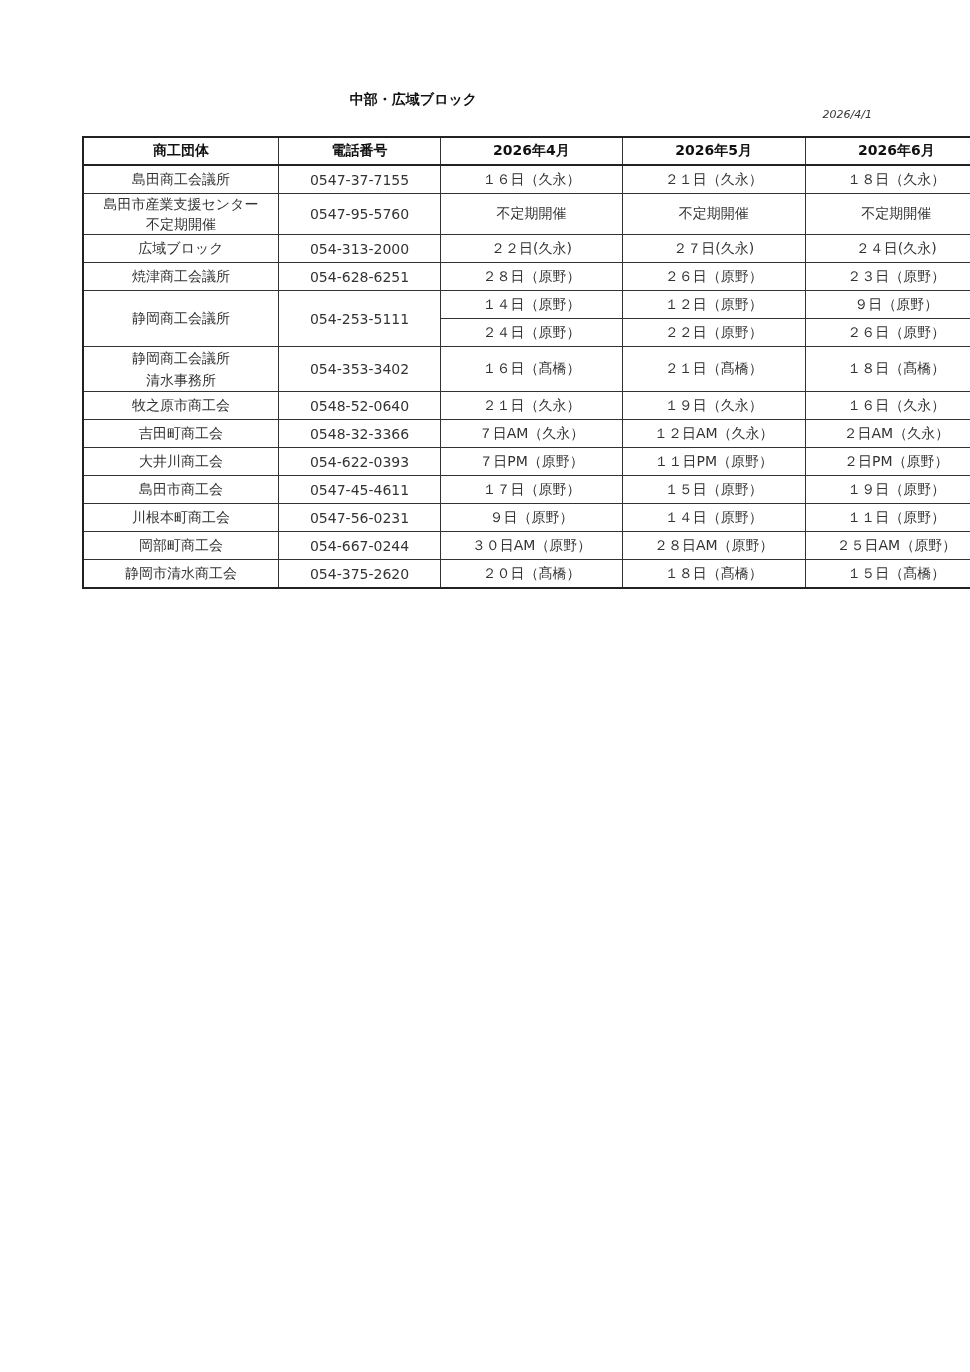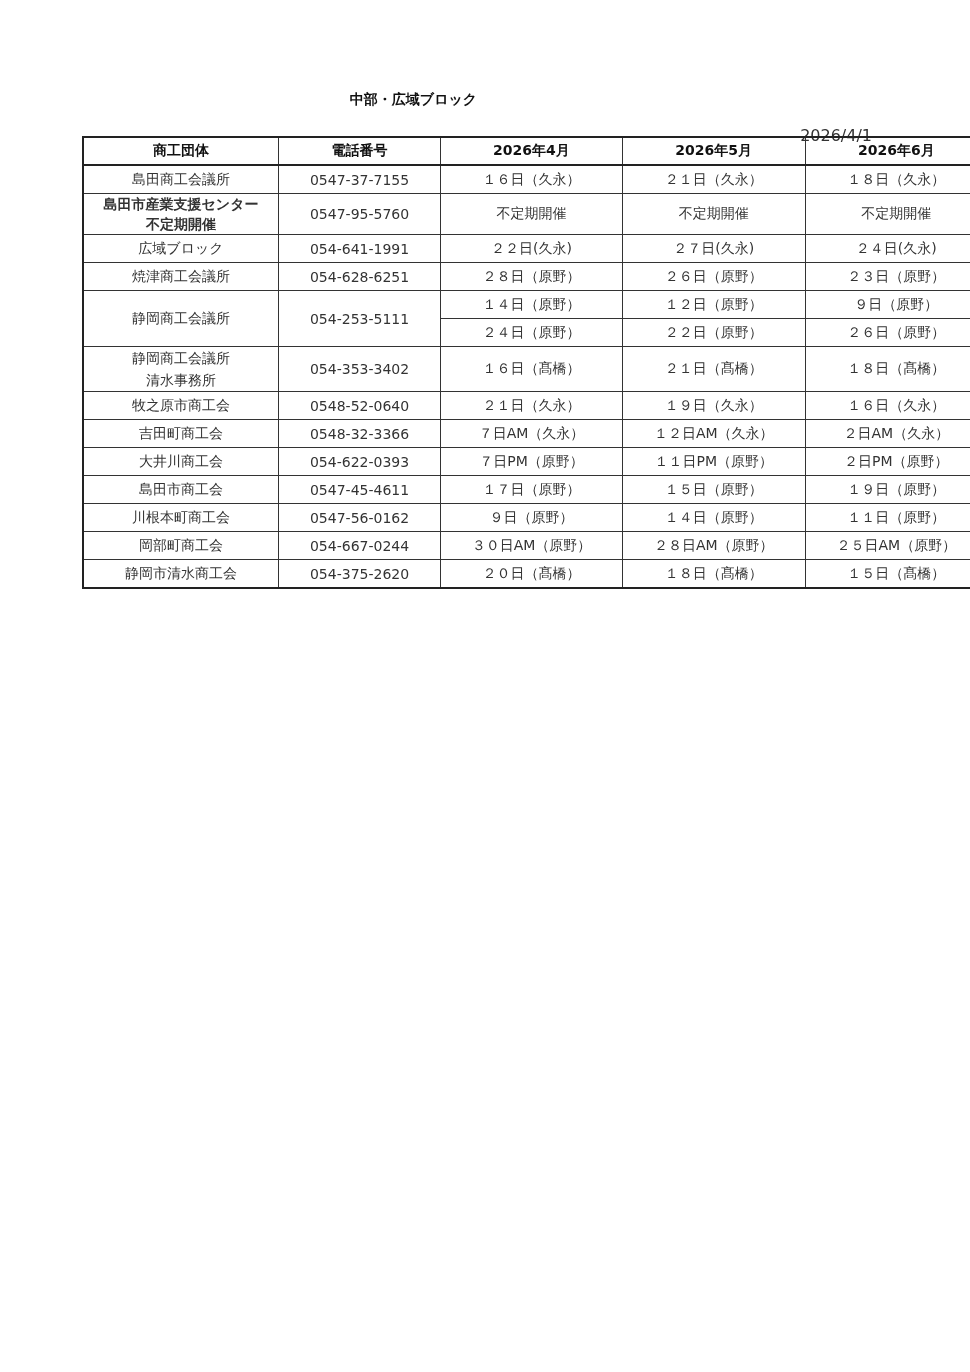--- a/index.html
+++ b/index.html
@@ -1,23 +1,23 @@
 <!DOCTYPE html>
 <html><head>
 <meta charset="utf-8">
 <style>
   html, body { margin:0; padding:0; background:#ffffff; }
   body { width:970px; height:1372px; position:relative; font-family:"DejaVu Sans","Liberation Sans",sans-serif; color:#222; }
   .title { position:absolute; top:91px; left:0; width:827px; text-align:center; font-size:14px; font-weight:bold; color:#111; }
-  .date { position:absolute; top:126px; right:98px; font-size:16px; color:#333; }
+  .date { position:absolute; top:108px; right:98px; font-size:11px; color:#333;font-style:italic; }
   table.sched { position:absolute; top:136px; left:82px; width:907px; border-collapse:collapse; border:2px solid #222; table-layout:fixed; }
   table.sched th, table.sched td { border:1px solid #333; text-align:center; vertical-align:middle; padding:0; font-size:14px; color:#333; white-space:nowrap; overflow:hidden; }
   table.sched th { height:26px; font-weight:bold; color:#111; font-size:14px; border-bottom:2px solid #222; }
   table.sched td { height:27px; }
-  td.org-small { font-size:12px; line-height:20px;font-weight:bold; }
+  td.org-small { font-size:12px; line-height:20px; }
   td.tall { height:41px; line-height:20px; }
   td.tall2 { height:54px; line-height:22px; }
   .c1 { width:170px; } .c2 { width:141px; } .c3 { width:158px; } .c4 { width:159px; } .c5 { width:159px; }
 </style>
 </head>
 <body>
 
 <div class="title">中部・広域ブロック</div>
 <div class="date">2026/4/1</div>
 
@@ -51,21 +51,21 @@
         <div>島田市産業支援センター</div>
         <div>不定期開催</div>
       </td>
       <td>0547-95-5760</td>
       <td>不定期開催</td>
       <td>不定期開催</td>
       <td>不定期開催</td>
     </tr>
     <tr>
       <td>広域ブロック</td>
-      <td>054-641-1991</td>
+      <td>054-313-2000</td>
       <td>２２日(久永)</td>
       <td>２７日(久永)</td>
       <td>２４日(久永)</td>
     </tr>
     <tr>
       <td>焼津商工会議所</td>
       <td>054-628-6251</td>
       <td>２８日（原野）</td>
       <td>２６日（原野）</td>
       <td>２３日（原野）</td>
@@ -115,21 +115,21 @@
     </tr>
     <tr>
       <td>島田市商工会</td>
       <td>0547-45-4611</td>
       <td>１７日（原野）</td>
       <td>１５日（原野）</td>
       <td>１９日（原野）</td>
     </tr>
     <tr>
       <td>川根本町商工会</td>
-      <td>0547-56-0162</td>
+      <td>0547-56-0231</td>
       <td>９日（原野）</td>
       <td>１４日（原野）</td>
       <td>１１日（原野）</td>
     </tr>
     <tr>
       <td>岡部町商工会</td>
       <td>054-667-0244</td>
       <td>３０日AM（原野）</td>
       <td>２８日AM（原野）</td>
       <td>２５日AM（原野）</td>

